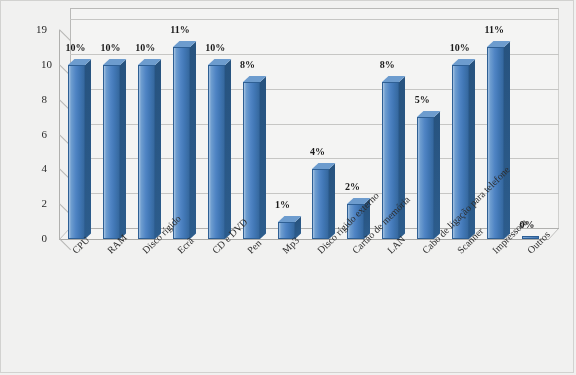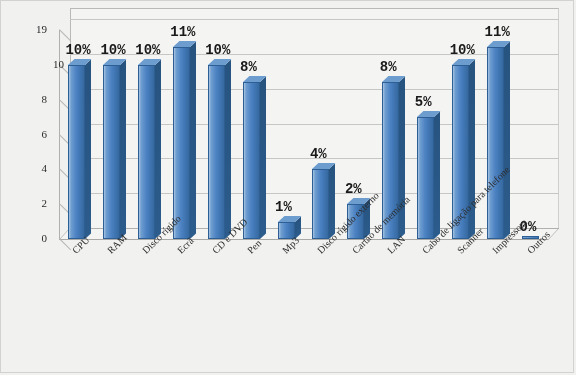--- a/index.html
+++ b/index.html
@@ -100,25 +100,25 @@
     background:#6d9cce;
     transform-origin:bottom left;
     transform:skewX(-47deg);
   }
   .bar.zero .face{
     background:linear-gradient(to right,#7ba5d4,#3f74b2);
   }
 
   .dlabel{
     position:absolute;
-    font-size:14px;
+    font-size:10px;
     font-weight:bold;
     color:#1a1a1a;
     white-space:nowrap;
-    font-family:Liberation Mono, monospace;
+    font-family:Liberation Serif, serif;
   }
 
   .cat-label{
     position:absolute;
     font-size:10px;
     color:#2b2b2b;
     white-space:nowrap;
     transform-origin:left top;
     transform:rotate(-45deg);
     font-family:"Liberation Serif", serif;
@@ -155,21 +155,21 @@
       <div class="slant" style="left: 58px; top: 98.6667px;"></div>
       <div class="slant" style="left: 58px; top: 63.8333px;"></div>
       <div class="slant" style="left: 58px; top: 29px;"></div>
     </div>
   <div id="yticks">
       <div class="tick-label" style="left: 0px; top: 231px;">0</div>
       <div class="tick-label" style="left: 0px; top: 196.167px;">2</div>
       <div class="tick-label" style="left: 0px; top: 161.333px;">4</div>
       <div class="tick-label" style="left: 0px; top: 126.5px;">6</div>
       <div class="tick-label" style="left: 0px; top: 91.6667px;">8</div>
-      <div class="tick-label" style="left: 5px; top: 56.8333px; margin-left: 12px;">10</div>
+      <div class="tick-label" style="left: 5px; top: 56.8333px;">10</div>
       <div class="tick-label" style="left: 0px; top: 22px;">19</div>
     </div>
 
   <div id="bars">
       <div class="bar" title="CPU" style="left: 66.9643px; top: 18px; height: 220px;">
         <div class="face" style="height: 174.167px;"></div>
         <div class="side" style="bottom: 0px; height: 174.167px;"></div>
         <div class="top" style="bottom: 174.167px;"></div>
       </div>
       <div class="bar" title="RAM" style="left: 101.893px; top: 18px; height: 220px;">

